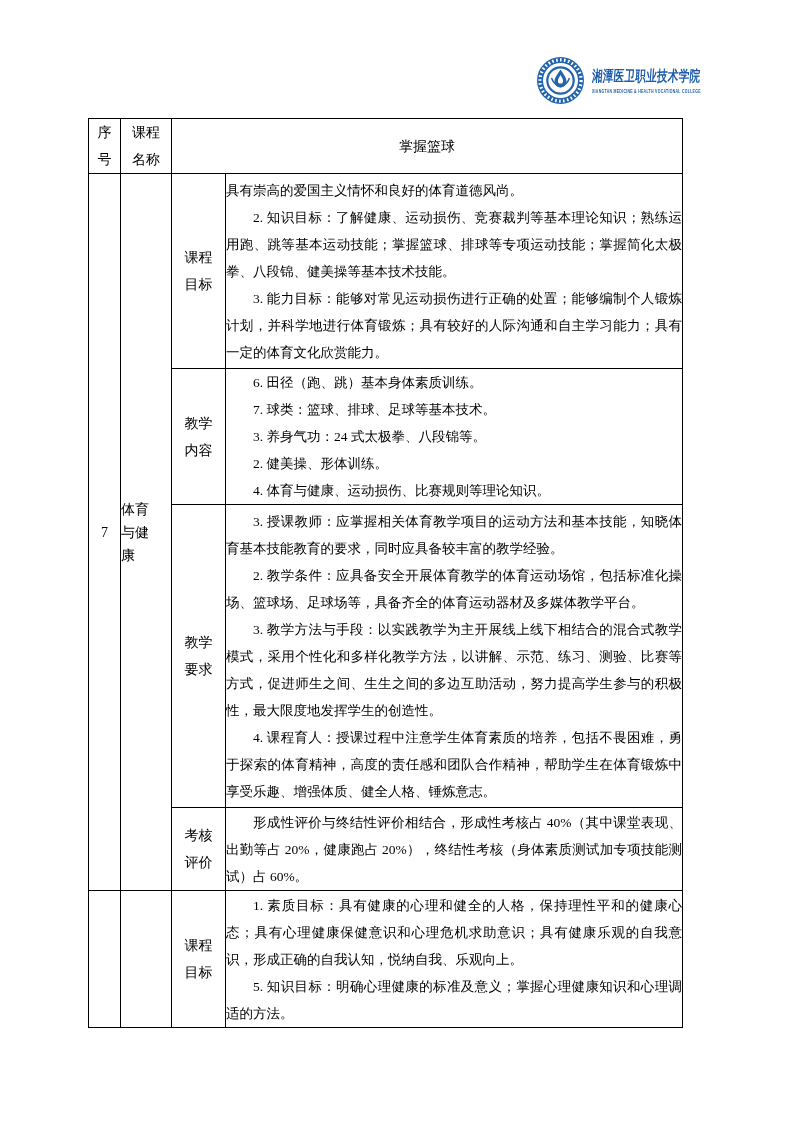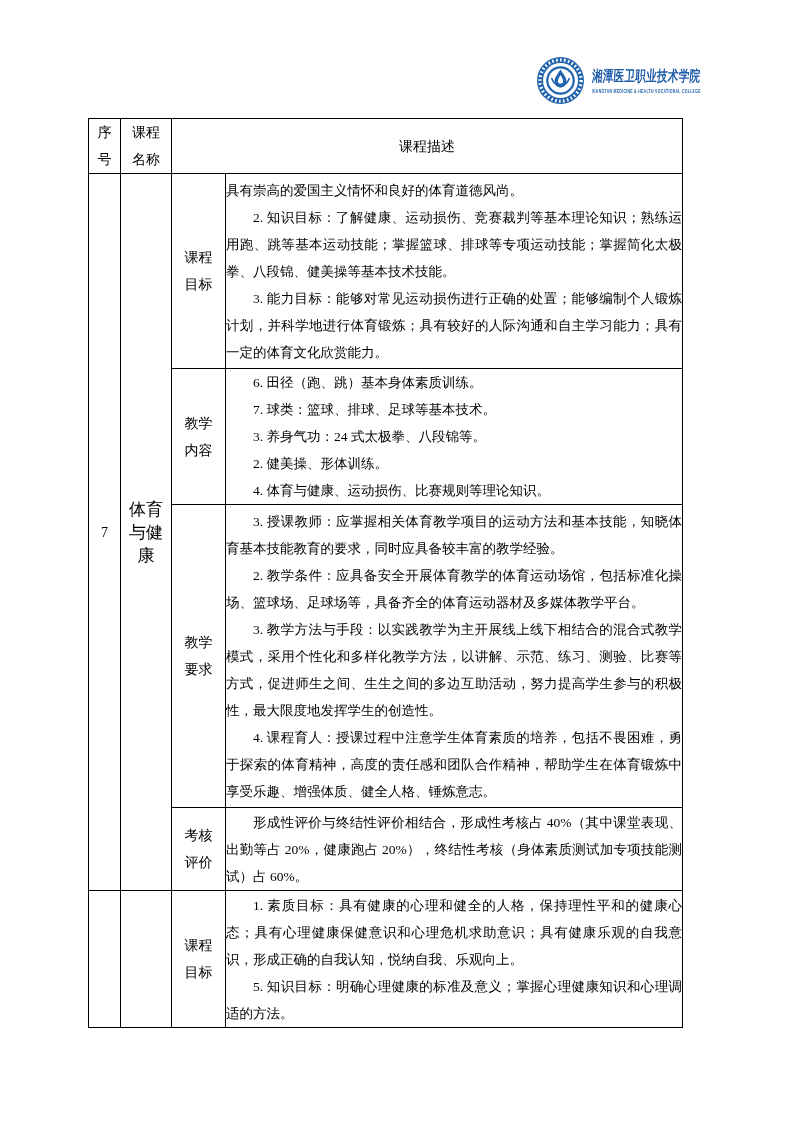--- a/index.html
+++ b/index.html
@@ -54,22 +54,22 @@
 
   .th-cell{
     font-weight:bold;text-align:center;
     white-space:pre-line;line-height:27px;font-size:14px;
   }
   .num-cell{
     text-align:center;vertical-align:top;
     padding-top:212px;font-size:14px;line-height:23px;
   }
   .name-cell{
-    text-align:center;vertical-align:top;
-    padding-top:210px;font-size:17px;font-weight:bold;
+    vertical-align:top;
+    padding-top:210px;font-size:14px;font-weight:bold;
     white-space:pre-line;line-height:23px;margin-left:6px;
   }
   .lbl-cell{
     text-align:center;font-weight:bold;font-size:14px;
     white-space:pre-line;line-height:27px;
   }
   .lbl-top{vertical-align:top;padding-top:5px;}
   .content-cell{
     vertical-align:top;
     padding:2px 6px 2px 6px;
@@ -114,21 +114,21 @@
         <col class="c-lbl">
         <col class="c-desc">
     </colgroup>
 
     <tbody>
         <tr class="r-head">
       <th class="th-cell">序
 号</th>
       <th class="th-cell">课程
 名称</th>
-      <th class="th-cell" colspan="2">课程描述</th>
+      <th class="th-cell" colspan="2">掌握篮球</th>
     </tr>
 
     <tr class="r-s1">
       <td class="num-cell" rowspan="4">7</td>
       <td class="name-cell" rowspan="4">体育
 与健
 康</td>
       <td class="lbl-cell lbl-top">课程
 目标</td>
       <td class="content-cell">

